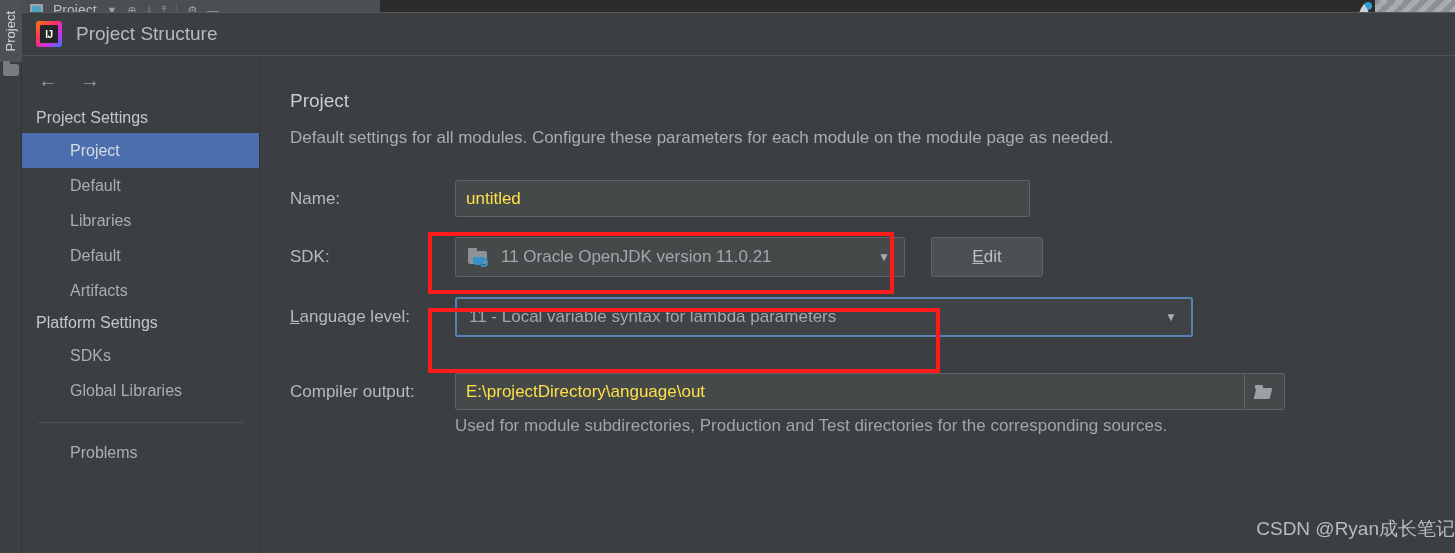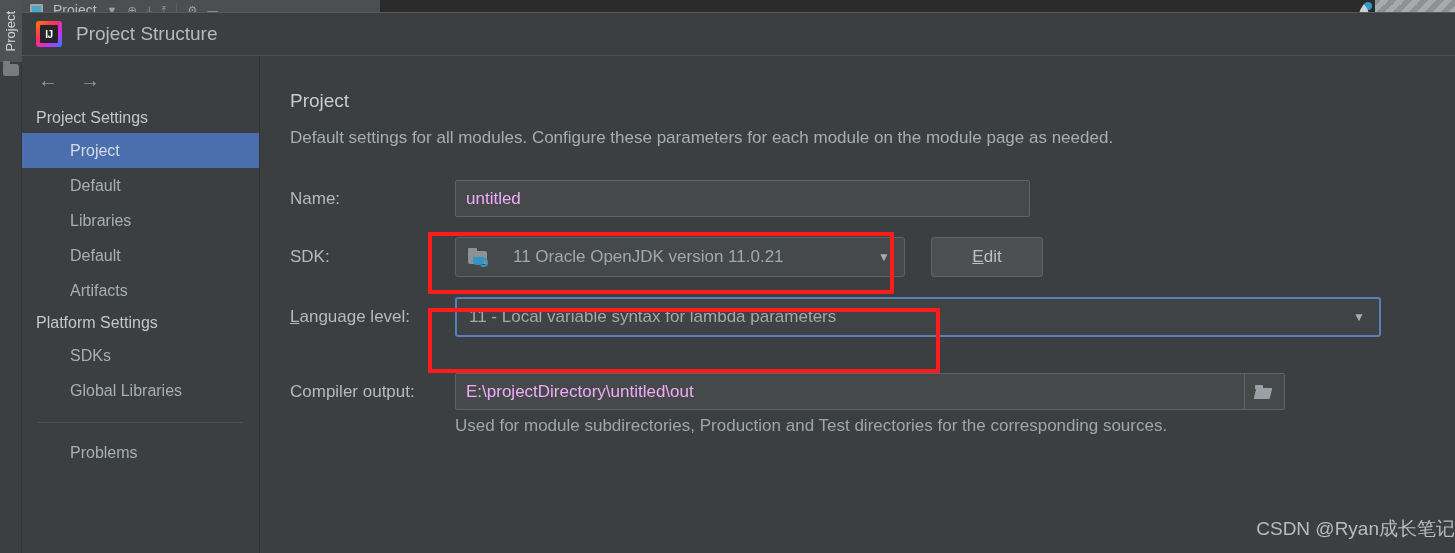--- a/index.html
+++ b/index.html
@@ -274,39 +274,39 @@
     width: 165px;
     flex: 0 0 auto;
     text-align: left;
   }
   .mnemonic { text-decoration: underline; }
 
   .textfield {
     height: 37px;
     background: #45494a;
     border: 1px solid #5e6364;
-    color: #f0abfc;
+    color: #fde047;
     font-size: 17px;
     display: flex;
     align-items: center;
     padding: 0 10px;
     border-radius: 2px;
   }
 
   .combo {
     height: 40px;
     background: #45494a;
     border: 1px solid #5e6364;
     border-radius: 3px;
     display: flex;
     align-items: center;
     padding: 0 6px 0 12px;
     color: #a3a8ab;
     font-size: 17px;
-    gap: 24px;
+    gap: 12px;
   }
   .combo .caret {
     margin-left: auto;
     color: #a8adb0;
     font-size: 12px;
     padding-right: 8px;
   }
 
   .sdk-icon {
     position: relative;
@@ -519,30 +519,30 @@
             <span class="caret">▼</span>
           </div>
           <div class="btn">
             <span class="mnemonic">E</span>
               <span>dit</span>
           </div>
         </div>
 
         <div class="form-row" style="margin-bottom:36px">
           <div class="form-label"><span class="mnemonic">L</span><span>anguage level:</span></div>
-          <div class="combo" style="width:926px;border:2px solid #5781b6;background:#3f4345;justify-content:flex-end;">
+          <div class="combo" style="width:738px;border:2px solid #5781b6;background:#3f4345;justify-content:flex-end;">
             <span>11 - Local variable syntax for lambda parameters</span>
             <span class="caret">▼</span>
           </div>
         </div>
 
         <div class="form-row" style="margin-bottom:6px">
           <div class="form-label">Compiler output:</div>
           <div class="textfield" style="width:830px;padding-right:0;">
-            <span>E:\projectDirectory\untitled\out</span>
+            <span>E:\projectDirectory\anguage\out</span>
             <span style="margin-left:auto" class="browse-btn">
               <span class="browse-ico">
                 <span class="b2"></span>
                   <span class="b1"></span>
               </span>
             </span>
           </div>
         </div>
 
         <div class="hint">Used for module subdirectories, Production and Test directories for the corresponding sources.</div>

